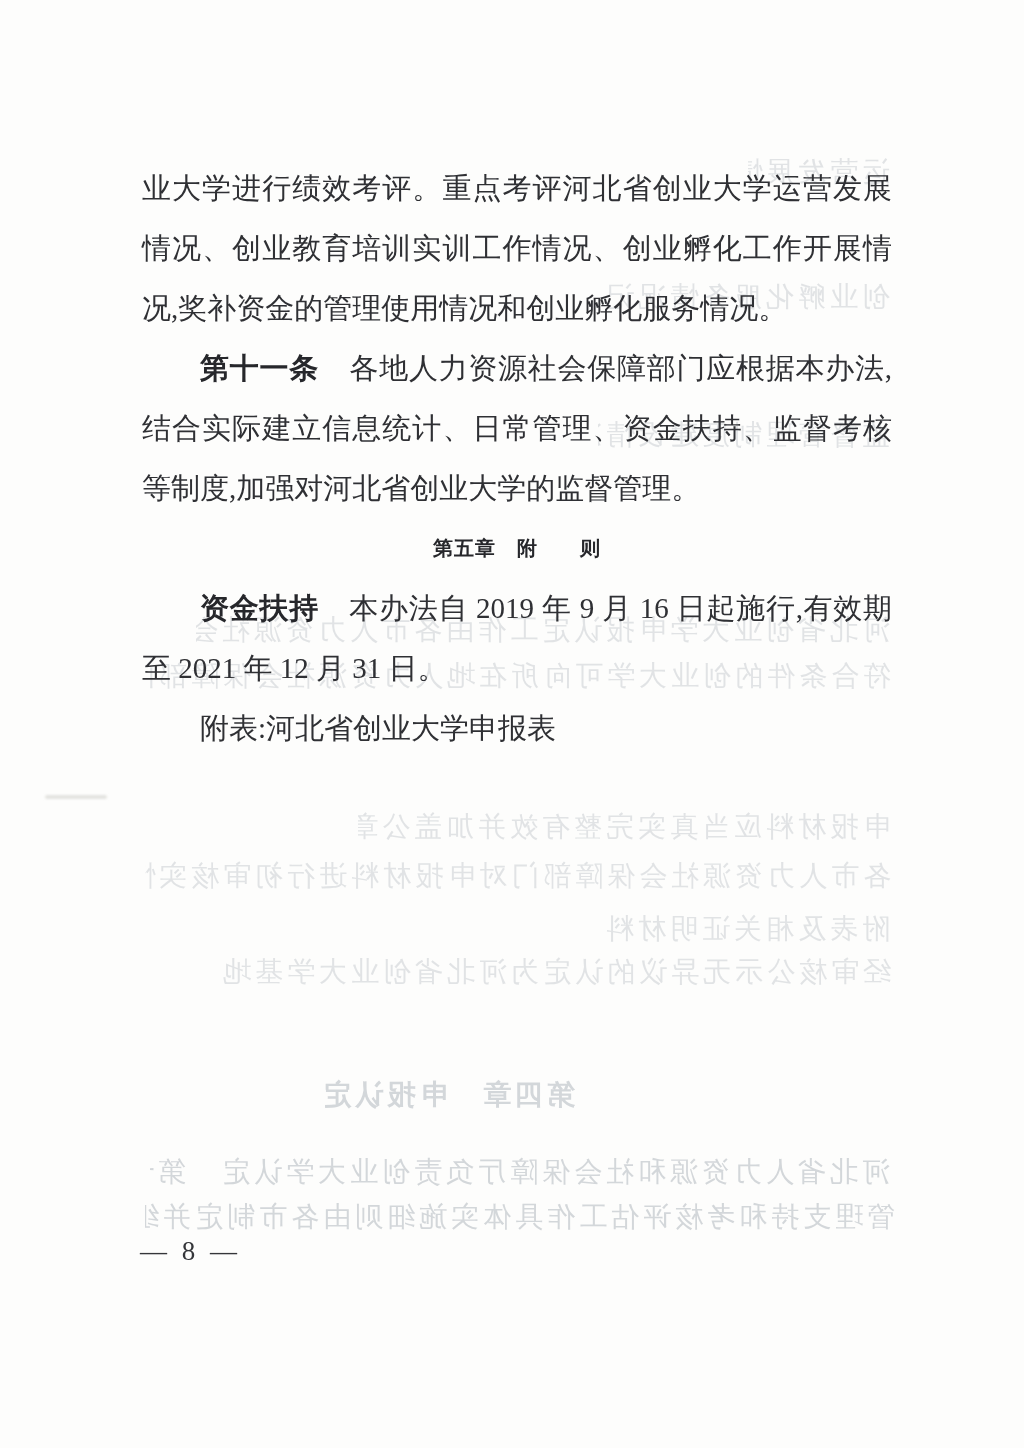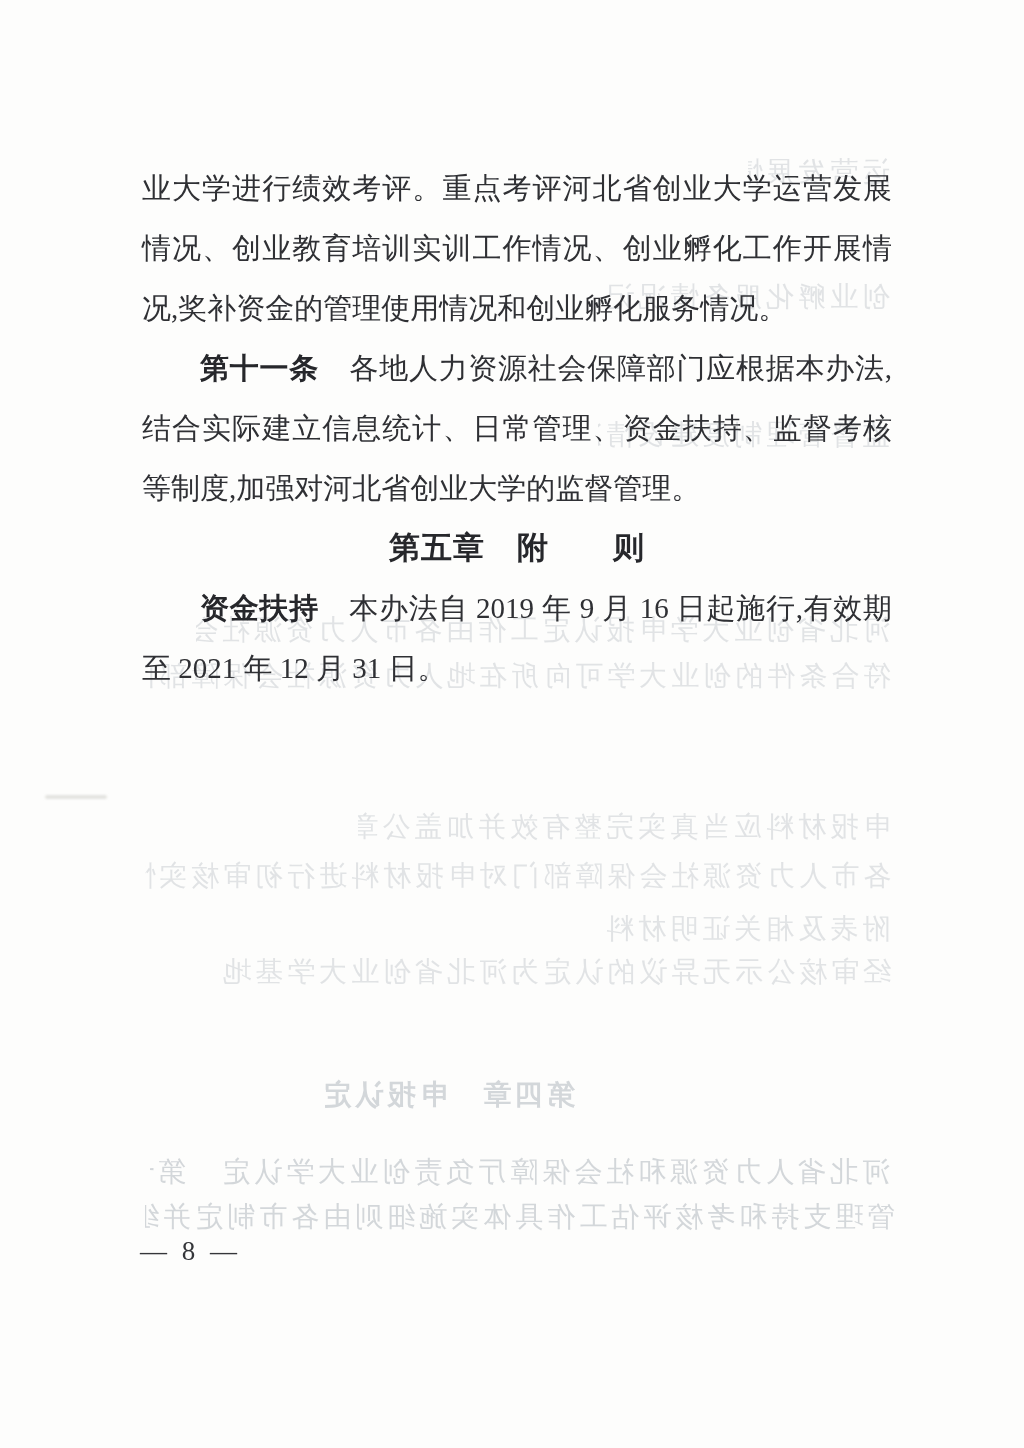--- a/index.html
+++ b/index.html
@@ -30,21 +30,21 @@
     color: #26272b;
     margin-right: 1.05em;
   }
   .p3 { margin-top: 8px; }
   .chapter {
     margin-top: 29px;
     text-align: center;
     text-indent: 0;
     font-family: "Liberation Sans", "DejaVu Sans", sans-serif;
     font-weight: 700;
-    font-size: 31px;
+    font-size: 20px;
     color: #26272b;
     letter-spacing: 1px;
   }
   .p4 { margin-top: 23px; }
   .attach { margin-top: 51px; }
   .pagenum {
     position: absolute;
     left: 140px;
     top: 1236px;
     font-size: 27px;
@@ -106,18 +106,19 @@
 
     <p>业大学进行绩效考评。重点考评河北省创业大学运营发展情况、创业教育培训实训工作情况、创业孵化工作开展情况,奖补资金的管理使用情况和创业孵化服务情况。</p>
 
     <p class="indent"><span class="art-label">第十一条</span><span>各地人力资源社会保障部门应根据本办法,结合实际建立信息统计、日常管理、资金扶持、监督考核等制度,加强对河北省创业大学的监督管理。</span></p>
 
 
     <p class="chapter">第五章　附　　则</p>
 
     <p class="indent p4"><span class="art-label">资金扶持</span><span>本办法自 2019 年 9 月 16 日起施行,有效期至 2021 年 12 月 31 日。</span></p>
 
+    <p class="indent attach">附表:河北省创业大学申报表</p>
 
   </div>
 
   <div class="pagenum">— 8 —</div>
 
 </div>
 
 </body></html>

